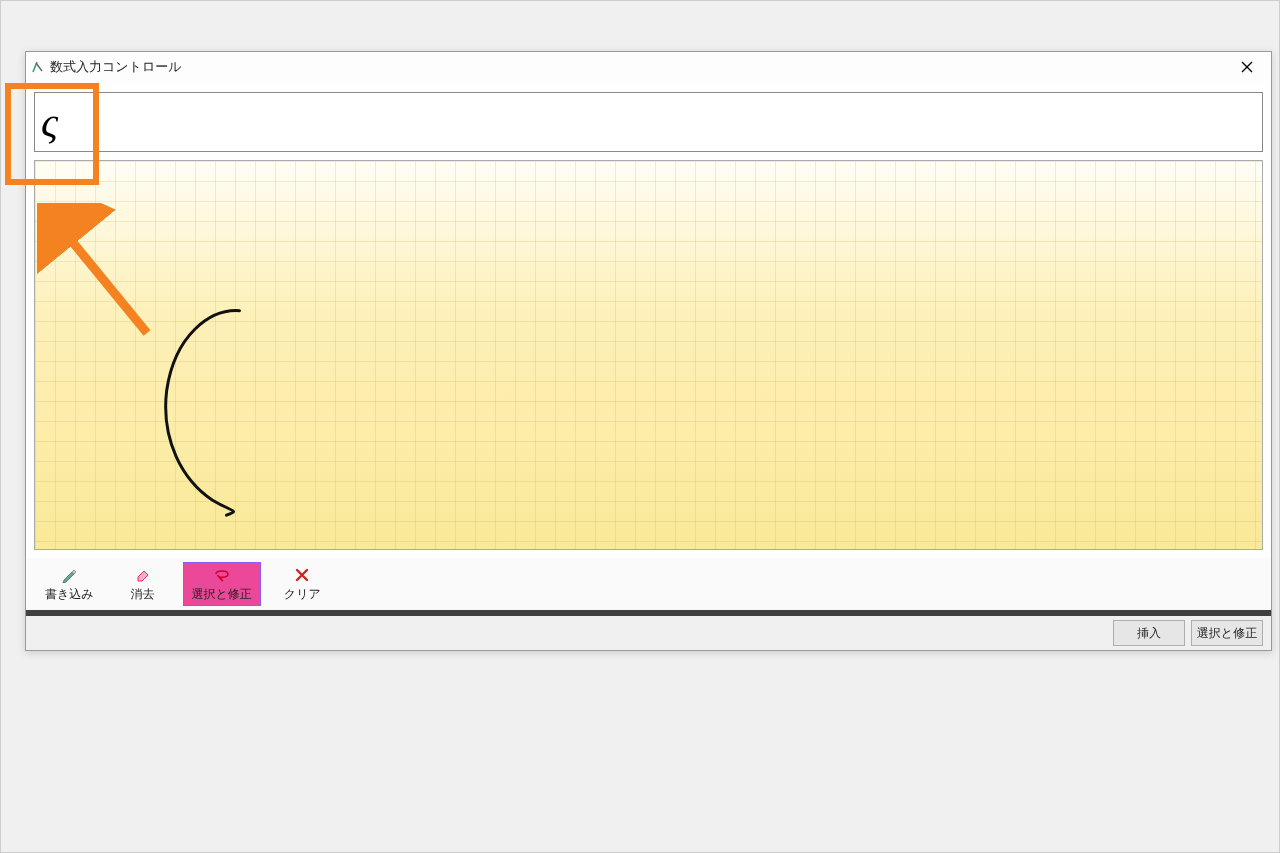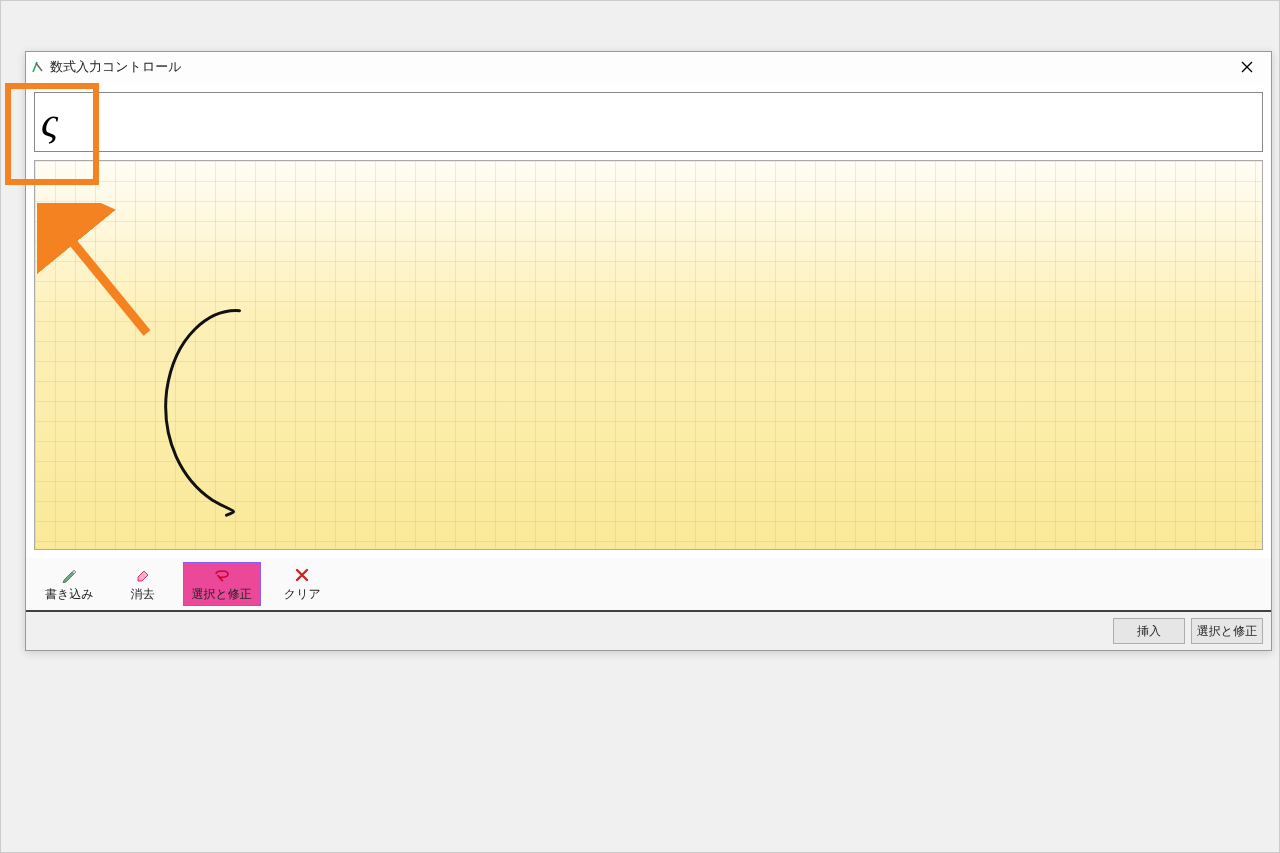--- a/index.html
+++ b/index.html
@@ -114,21 +114,21 @@
     }
     .tool-icon {
       width: 18px; height: 18px;
       display: flex; align-items: center; justify-content: center;
       margin-bottom: 2px;
     }
 
     .footer {
       height: 40px;
       background: #f0f0f0;
-      border-top: 2px solid #404040;
+      border-top: 6px solid #404040;
       display: flex;
       align-items: center;
       justify-content: flex-end;
       padding: 12px 8px;
       gap: 6px;
     }
     .footer-btn {
       min-width: 72px;
       height: 26px;
       background: #e6e6e6;

